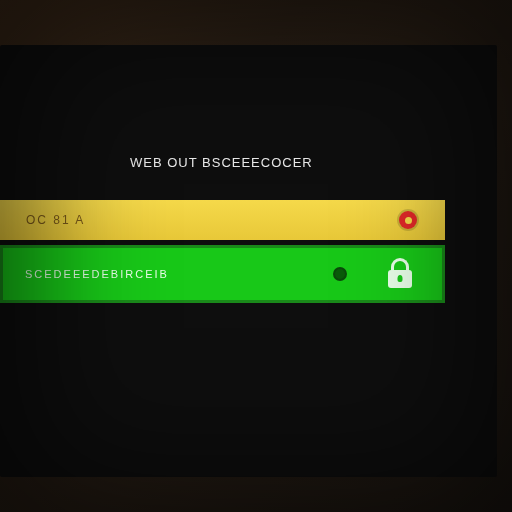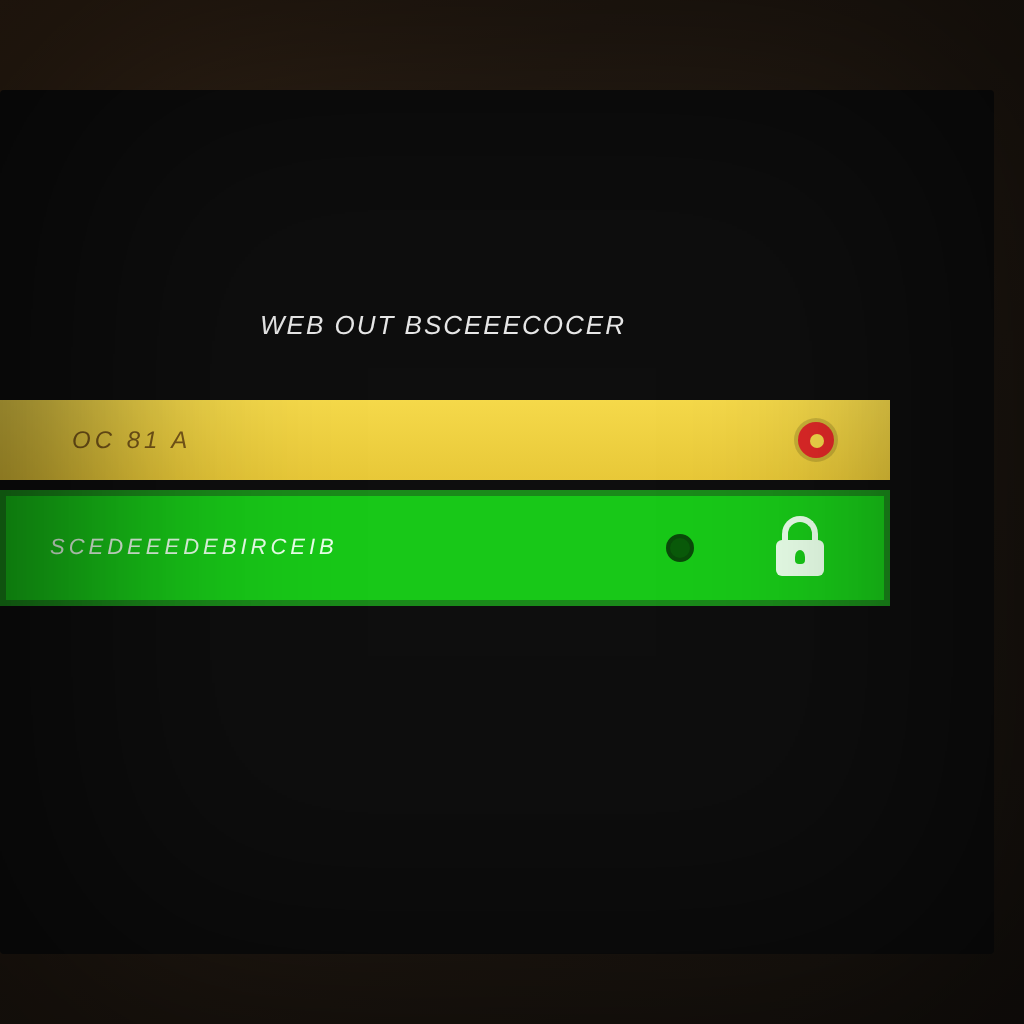--- a/index.html
+++ b/index.html
@@ -1,15 +1,15 @@
 <!DOCTYPE html>
 <html><head>
   <meta charset="utf-8">
   <style>
-    * { margin: 0; padding: 0; box-sizing: border-box; font-style: italic; }
+    * { margin: 0; padding: 0; box-sizing: border-box; }
     body {
       width: 512px;
       height: 512px;
       background: linear-gradient(135deg, #3a2818 0%, #2a1f15 30%, #1a1510 100%);
       font-family: Arial, sans-serif;
       overflow: hidden;
       position: relative;
     }
     .screen-frame {
       position: absolute;
@@ -31,21 +31,21 @@
     }
     .bar-yellow {
       position: absolute;
       top: 200px;
       left: 0;
       width: 445px;
       height: 40px;
       background: linear-gradient(180deg, #f5d94a 0%, #e8c838 100%);
       display: flex;
       align-items: center;
-      padding-left: 36px;
+      padding-left: 26px;
     }
     .bar-yellow-text {
       color: #7a5a1a;
       font-size: 12px;
       letter-spacing: 2px;
     }
     .radio-red {
       position: absolute;
       right: 28px;
       width: 18px;

